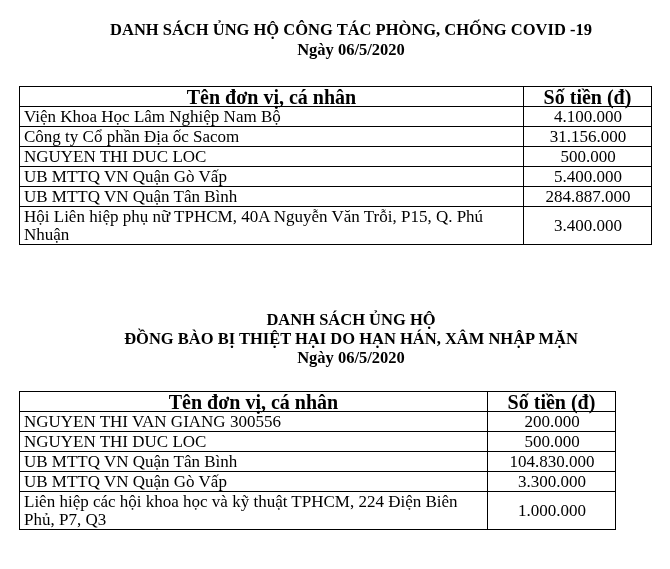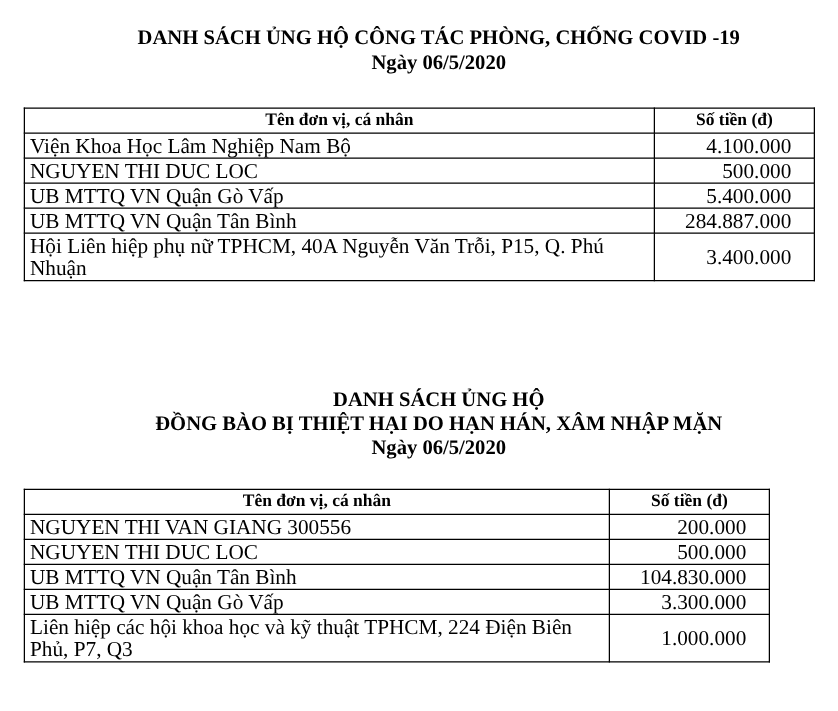--- a/index.html
+++ b/index.html
@@ -11,23 +11,23 @@
       position: absolute; left: 16px; width: 670px; text-align: center;
       font-weight: bold; font-size: 16.5px; line-height: 19px; margin: 0;
     }
     table {
       position: absolute; border-collapse: collapse; left: 19px;
       font-size: 17px; table-layout: fixed;
     }
     td, th {
       border: 1px solid #000; padding: 0 4px; line-height: 18px; vertical-align: middle;
     }
-    th { font-weight: bold; text-align: center; height: 19px; font-size: 14px; }
+    th { font-weight: bold; text-align: center; height: 19px; font-size: 20px; }
     td { height: 19px; }
-    td.amt { text-align: right; padding-right: 18px; }
+    td.amt { text-align: center; padding-right: 3px; }
     td.two { height: 37px; }
     #t1 { top: 86px; width: 632px; }
     #t1 col.c1 { width: 504px; }
     #t1 col.c2 { width: 128px; }
     #t2 { top: 391px; width: 596px; }
     #t2 col.c1 { width: 468px; }
     #t2 col.c2 { width: 128px; }
   </style>
 </head>
 <body>
@@ -43,20 +43,24 @@
   <thead>
     <tr>
       <th>Tên đơn vị, cá nhân</th>
       <th>Số tiền (đ)</th>
     </tr>
   </thead>
   <tbody>
     <tr>
       <td>Viện Khoa Học Lâm Nghiệp Nam Bộ</td>
       <td class="amt">4.100.000</td>
+    </tr>
+    <tr>
+      <td>Công ty Cổ phần Địa ốc Sacom</td>
+      <td class="amt">31.156.000</td>
     </tr>
     <tr>
       <td>NGUYEN THI DUC LOC</td>
       <td class="amt">500.000</td>
     </tr>
     <tr>
       <td>UB MTTQ VN Quận Gò Vấp</td>
       <td class="amt">5.400.000</td>
     </tr>
     <tr>

